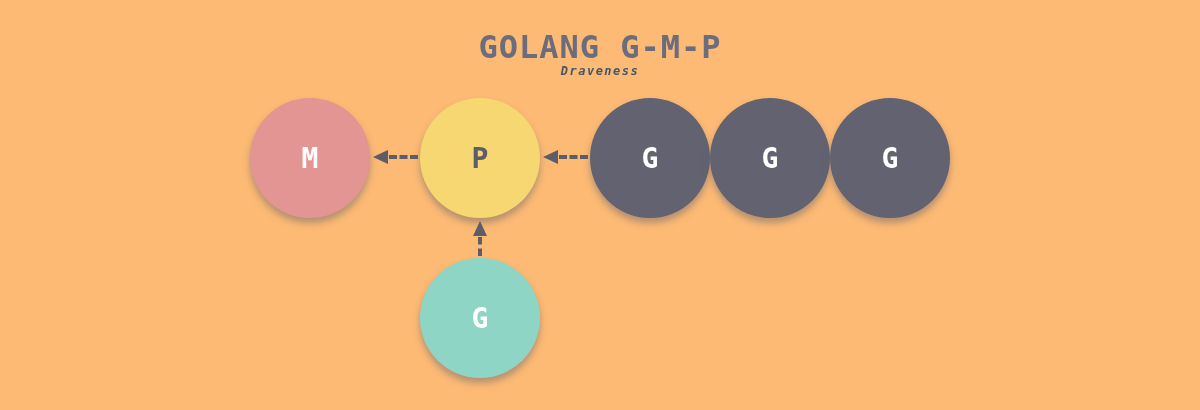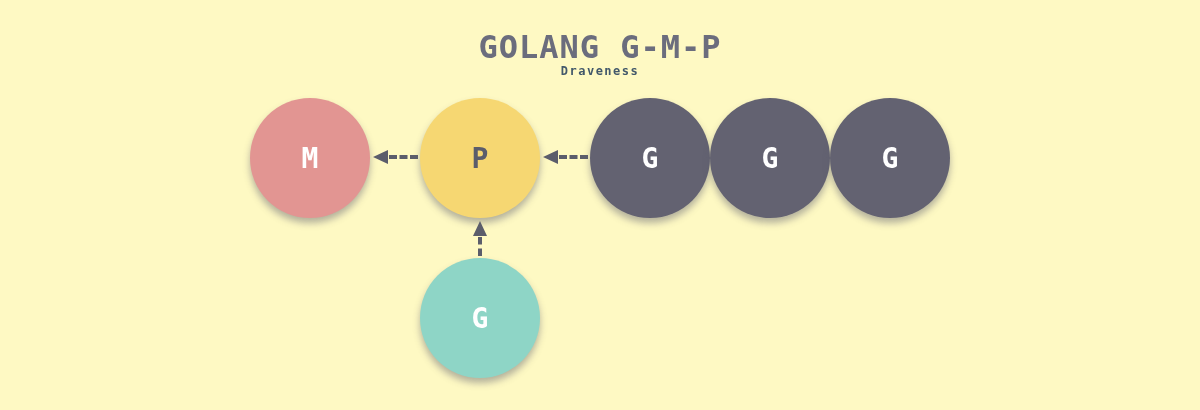--- a/index.html
+++ b/index.html
@@ -86,25 +86,25 @@
   .line-p-to-m   { left: 389px; top: 155px; width: 29px; }
   .head-p-to-m   { left: 373px; top: 150px; }
   .line-g-to-p   { left: 559px; top: 155px; width: 29px; }
   .head-g-to-p   { left: 543px; top: 150px; }
   .line-gq-to-p  { left: 478px; top: 237px; height: 19px; }
   .head-gq-to-p  { left: 473px; top: 221px; }
 </style>
 </head>
 <body>
 
-<div class="canvas" style="background-color: #fef9c3;">
+<div class="canvas" style="background-color: #fdba74;">
 
   <div class="title" style="color: rgb(107, 109, 125);">GOLANG G-M-P</div>
 
-  <div class="subtitle" style="color: rgb(66, 88, 106);">Draveness</div>
+  <div class="subtitle" style="color: rgb(66, 88, 106); font-style: italic;">Draveness</div>
 
   <div class="node node-m" style="background-color: rgb(226, 149, 146); color: rgb(255, 255, 255);">
     <span>M</span>
   </div>
 
   <div class="node node-p" style="background-color: rgb(246, 215, 114); color: rgb(91, 93, 107);">
     <span>P</span>
   </div>
 
   <div class="node node-g1" style="background-color: rgb(99, 98, 113); color: rgb(255, 255, 255);">

